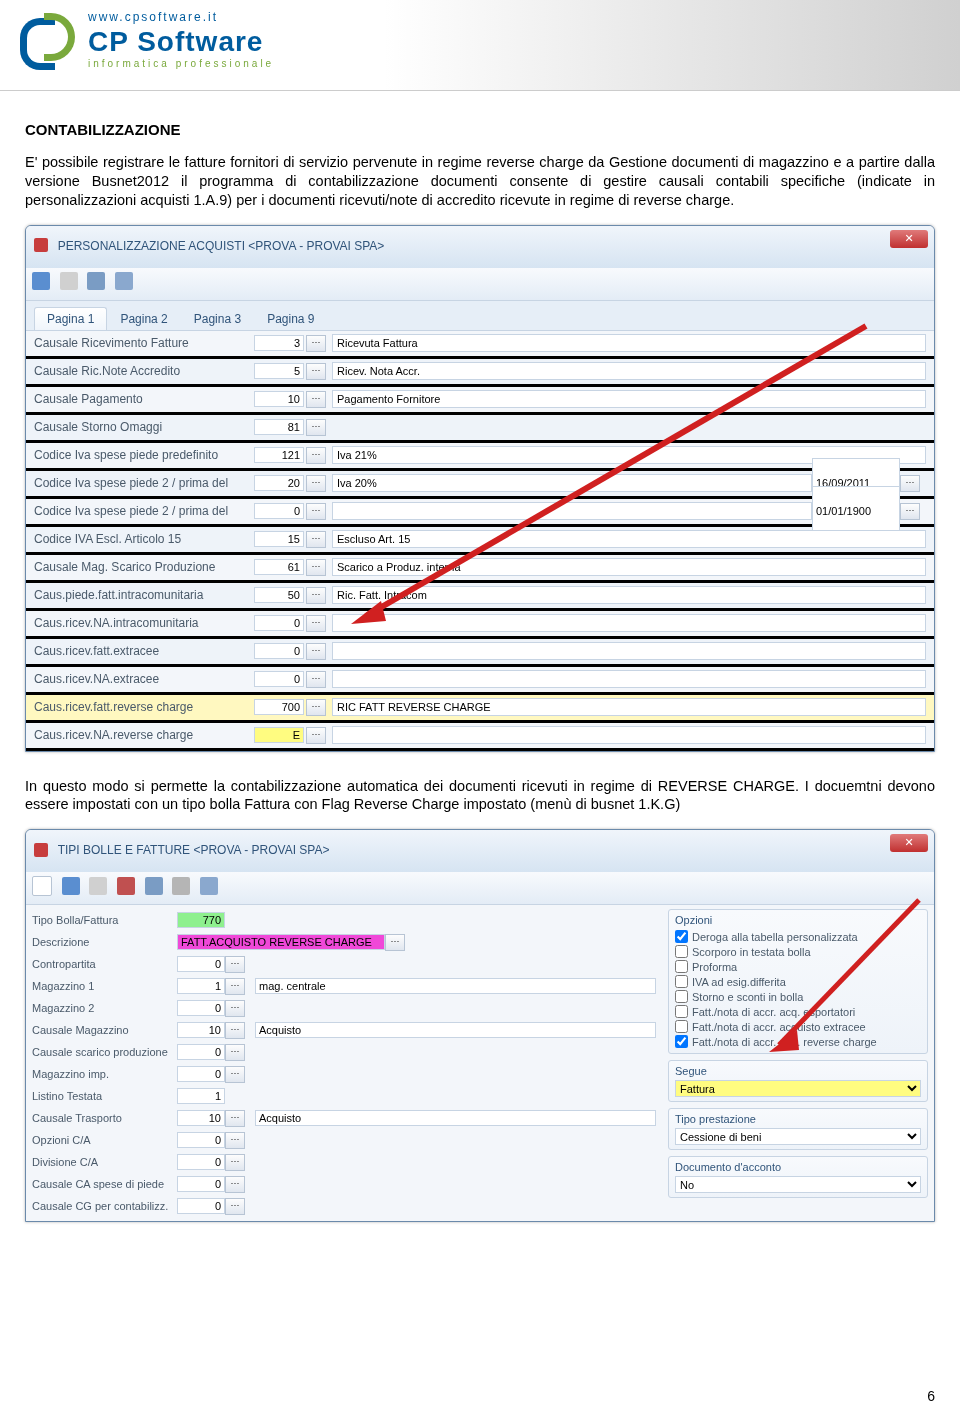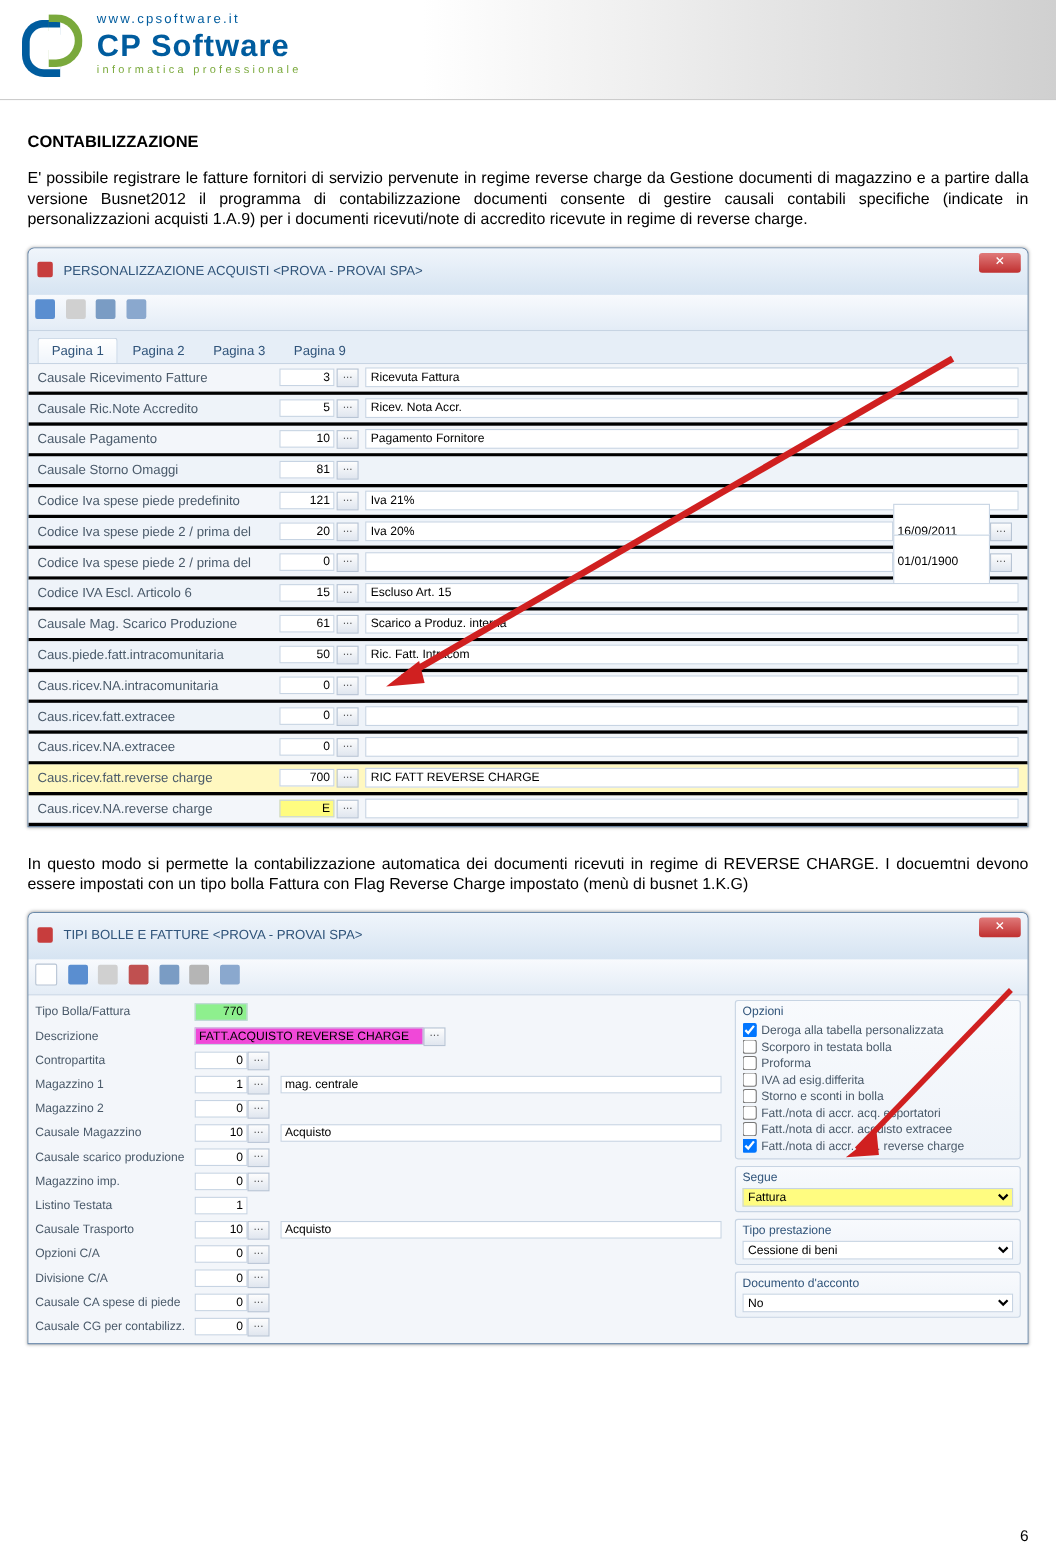--- a/index.html
+++ b/index.html
@@ -126,21 +126,21 @@
         </div>
         <div class="row">
           <span class="row-label">Codice Iva spese piede 2 / prima del</span>
           <input class="row-input" value="0" style="">
           <span class="ellips">···</span>
           <input class="row-desc" value="" style="">
           <input class="row-date" value="01/01/1900" style="">
           <span class="ellips">···</span>
         </div>
         <div class="row">
-          <span class="row-label">Codice IVA Escl. Articolo 6</span>
+          <span class="row-label">Codice IVA Escl. Articolo 15</span>
           <input class="row-input" value="15" style="">
           <span class="ellips">···</span>
           <input class="row-desc" value="Escluso Art. 15" style="">
         </div>
         <div class="row">
           <span class="row-label">Causale Mag. Scarico Produzione</span>
           <input class="row-input" value="61" style="">
           <span class="ellips">···</span>
           <input class="row-desc" value="Scarico a Produz. interna" style="">
         </div>

